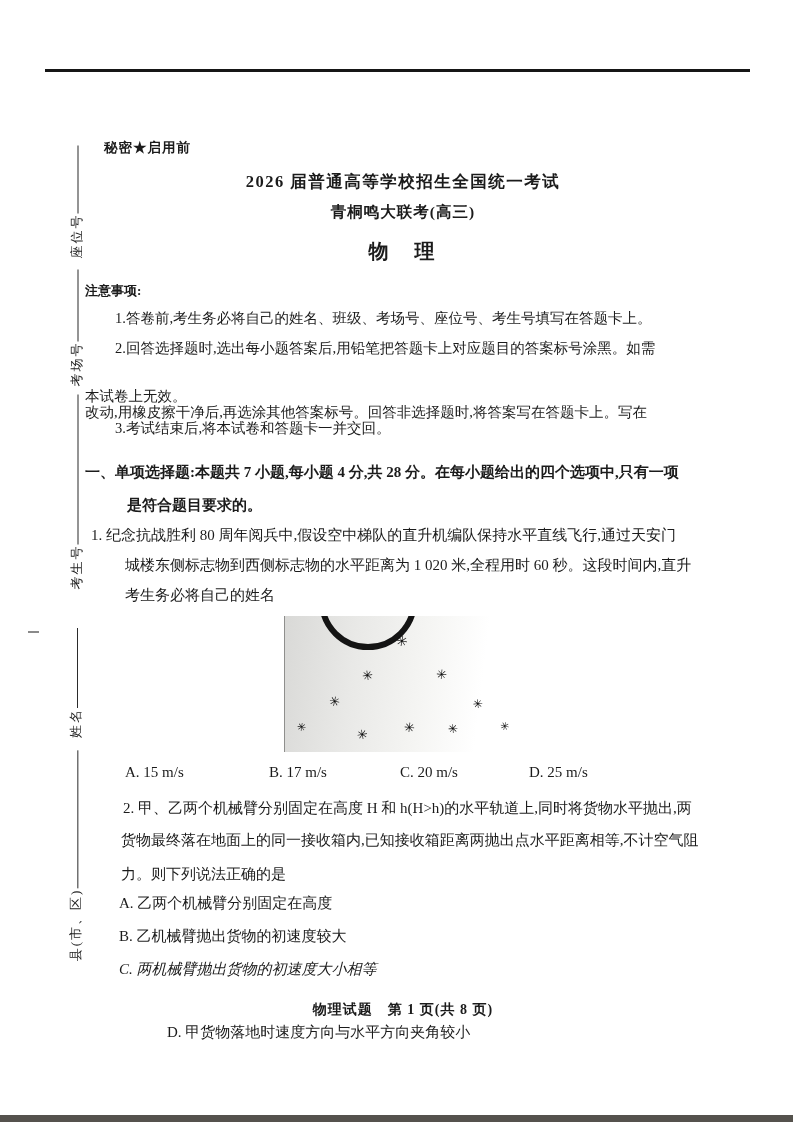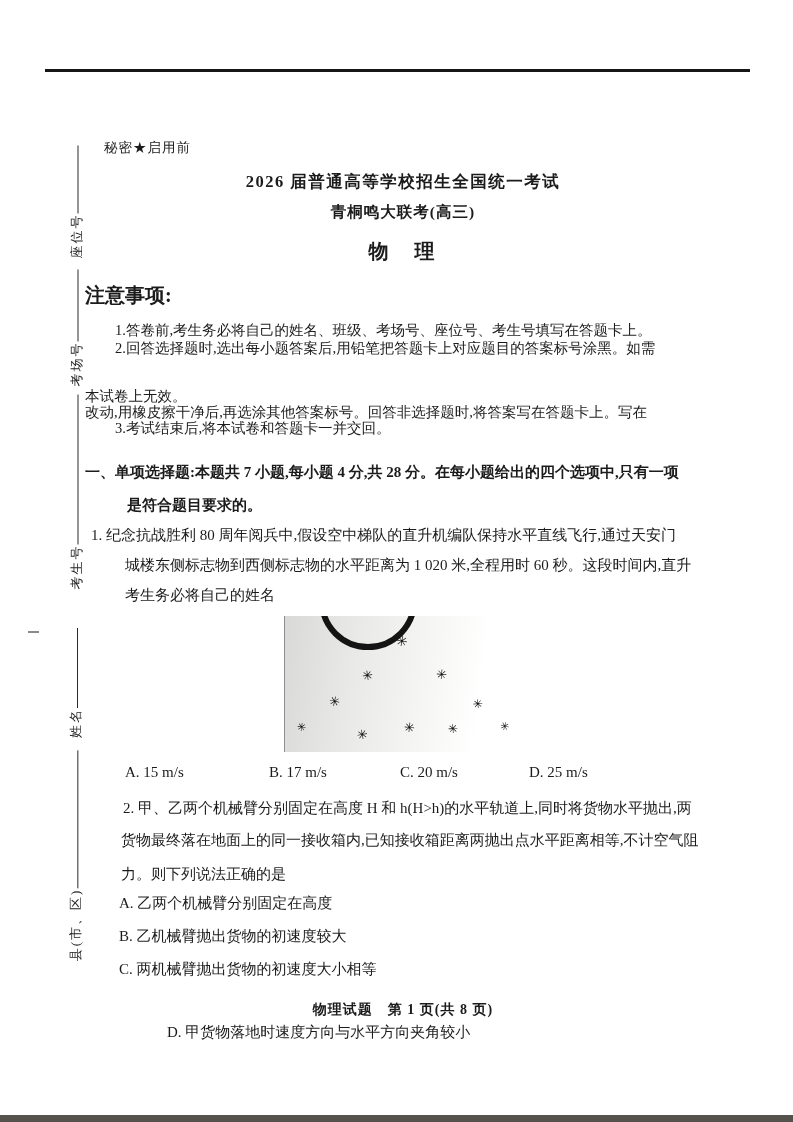--- a/index.html
+++ b/index.html
@@ -15,29 +15,29 @@
   
   .bottom-bar{left:0;top:1115px;width:793px;height:7px;background:#55524d;}
   .fold-mark{left:28px;top:631px;width:11px;height:2px;background:#8a8a8a;}
 
   
   .side-unit{position:absolute;left:56px;width:40px;display:flex;align-items:center;justify-content:center;}
   .side-rot{transform:rotate(-90deg);white-space:nowrap;font-size:13px;color:#222;display:flex;align-items:baseline;}
   .side-label{letter-spacing:2px;}
   .side-line{display:inline-block;height:1px;border-bottom:1.4px solid #2b2b2b;transform:translateY(-2px);}
 
-  .secret{left:104px;top:139px;font-size:13.5px;font-weight:normal;letter-spacing:1px;}
+  .secret{left:104px;top:139px;font-size:13.5px;font-weight:bold;letter-spacing:1px;}
   .title1{left:10px;top:171px;width:786px;text-align:center;font-size:16.5px;font-weight:bold;letter-spacing:1.5px;}
   .title2{left:10px;top:202px;width:786px;text-align:center;font-size:15.5px;font-weight:bold;letter-spacing:1px;}
   .subject{left:10px;top:238px;width:786px;text-align:center;font-size:20px;font-weight:bold;letter-spacing:3px;}
 
-  .notice-head{left:85px;top:282px;font-size:20px;font-weight:bold;}
+  .notice-head{left:85px;top:282px;font-size:13px;font-weight:bold;}
   .nline{left:85px;width:645px;font-size:14.5px;line-height:17px;}
   .nline.indent{padding-left:30px;}
-  .n0{top:310px;margin-top:12px;} .n1{top:340px;} .n2{top:364px;margin-top:40px;} .n3{top:388px;} .n4{top:420px;}
+  .n0{top:310px;} .n1{top:340px;} .n2{top:364px;margin-top:40px;} .n3{top:388px;} .n4{top:420px;}
 
   .sec1{left:85px;top:464px;width:645px;font-size:15px;font-weight:bold;line-height:17px;}
   .sec2{left:127px;top:497px;font-size:15px;font-weight:bold;line-height:17px;}
 
   .qline{font-size:15px;line-height:17px;white-space:nowrap;}
   .q1l0{left:91px;top:527px;}
   .q1l1{left:125px;top:557px;}
   .q1l2{left:125px;top:587px;}
 
   
@@ -49,21 +49,21 @@
   .heli{position:absolute;color:#0d0d0d;font-family:"DejaVu Sans",sans-serif;line-height:1;}
 
   .q1opts{left:0;top:764px;width:762px;height:20px;padding-left:28px;}
   .optA{left:125px;} .optB{left:269px;} .optC{left:400px;} .optD{left:529px;}
   .q1opts span{position:absolute;top:0;font-size:15px;white-space:nowrap;}
 
   .q2l0{left:85px;top:800px;margin-left:38px;}
   .q2l1{left:121px;top:832px;}
   .q2l2{left:121px;top:866px;}
   .q2o{left:119px;font-size:15px;white-space:nowrap;}
-  .q2o0{top:894px;} .q2o1{top:927px;} .q2o2{top:960px;} .q2o3{top:1023px;margin-left:48px;}
+  .q2o0{top:894px;} .q2o1{top:927px;} .q2o2{top:960px;font-style:italic;} .q2o3{top:1023px;margin-left:48px;}
 
   .footer{left:10px;top:1001px;width:786px;text-align:center;font-size:14px;font-weight:bold;letter-spacing:1px;}
 </style>
 </head>
 <body>
 
 <div class="abs top-rule"></div>
 <div class="abs bottom-bar"></div>
 <div class="abs fold-mark"></div>
 

